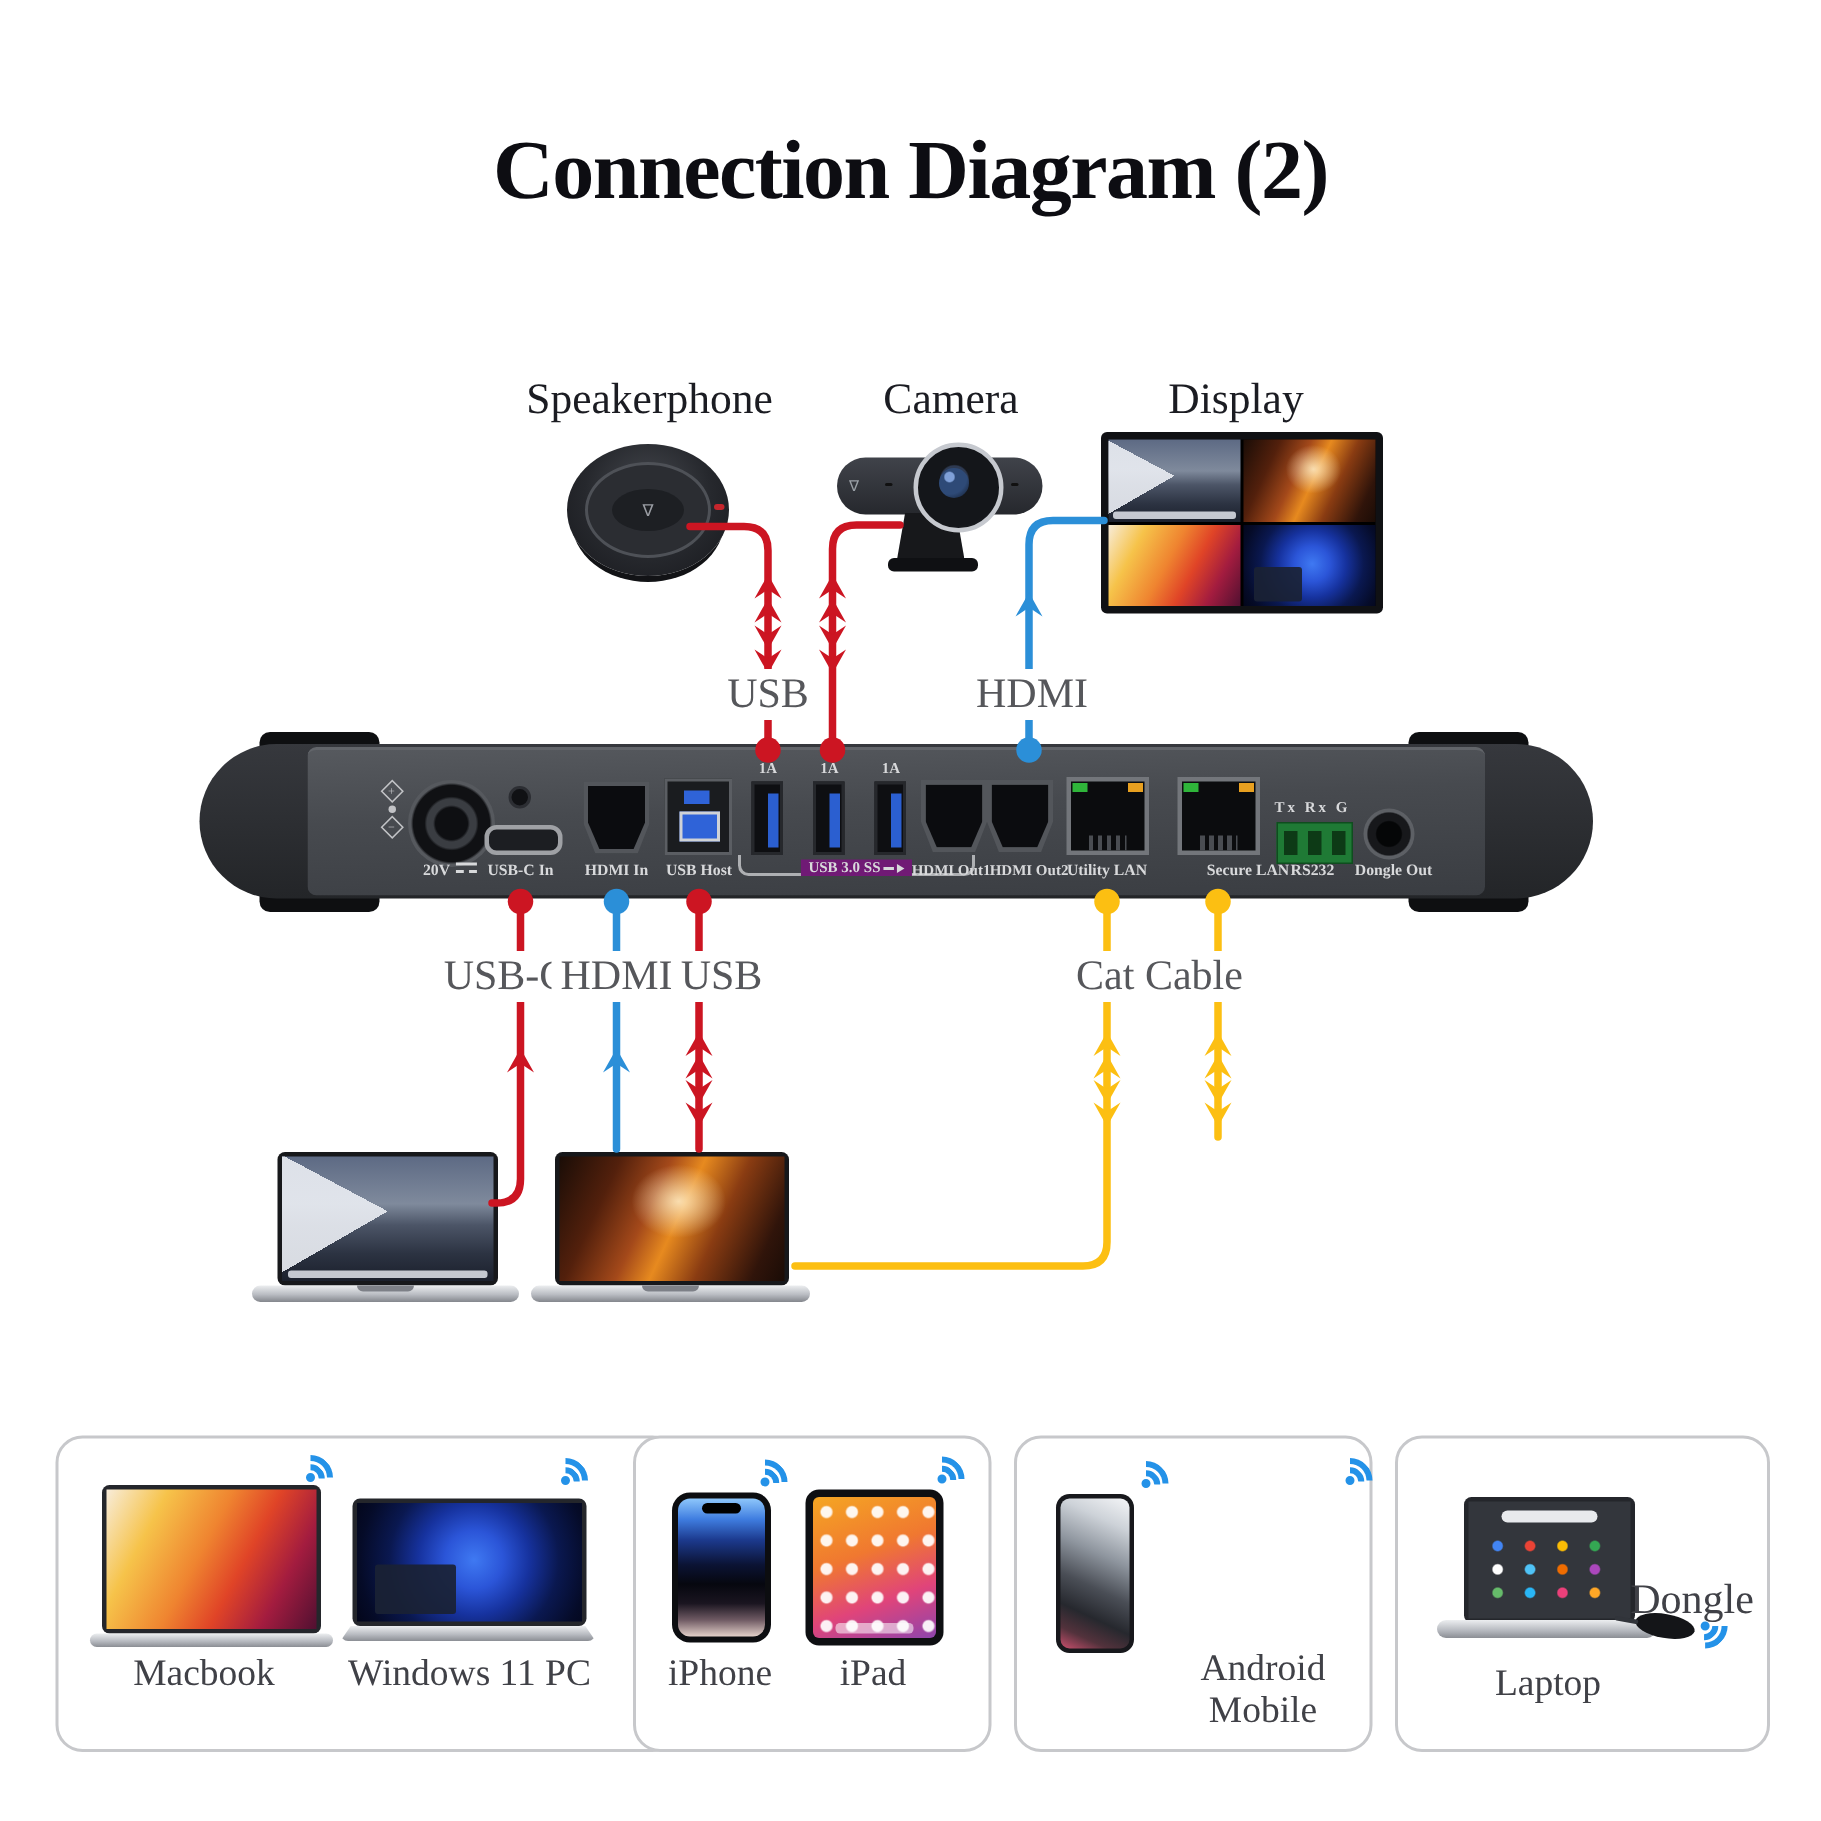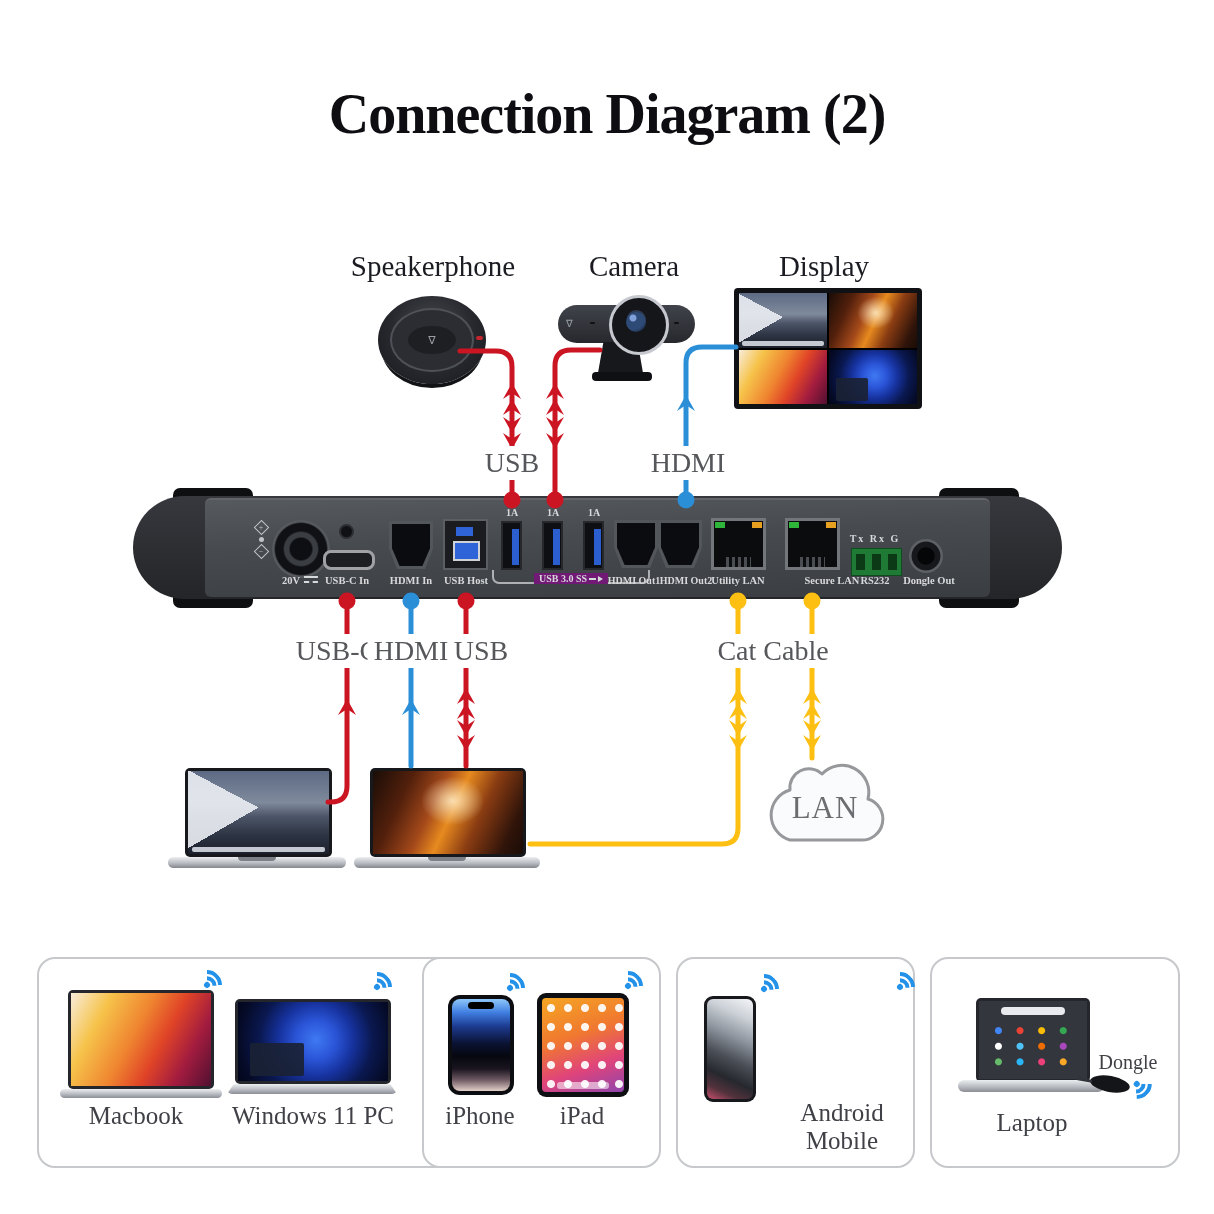--- a/index.html
+++ b/index.html
@@ -310,26 +310,20 @@
     <div class="base" style="left:0;top:91px;width:178px;height:11px;"></div>
   </div>
 
   <div class="abs lap" style="left:354px;top:766px;width:188px;height:102px;">
     <div class="scr" style="left:16px;top:2px;width:156px;height:89px;">
         <div class="wall g-canyon"></div>
       </div>
     <div class="base" style="left:0;top:91px;width:186px;height:11px;"></div>
   </div>
 
-  <div class="abs cloud">
-    <svg width="122" height="98" viewBox="0 0 122 98">
-      <path d="M26 92 H96 A21 21 0 0 0 104 51 A27 27 0 0 0 58 26 A19 19 0 0 0 26 42 A26 26 0 0 0 26 92 Z" fill="#fafbfd" stroke="#97989c" stroke-width="3" stroke-linejoin="round"></path>
-    </svg>
-    <div class="txt">LAN</div>
-  </div>
 
   <div class="card" style="left:37px;width:416px;">
     <div class="mini-scr" style="left:29px;top:31px;width:146px;height:99px;">
         <div class="wall g-macswirl"></div>
       </div>
     <div class="mini-base" style="left:21px;top:130px;width:162px;height:9px;"></div>
     <div class="wifi" style="left:152px;top:10px;">
         <b class="w1"></b>
         <b class="w2"></b>
         <span class="wd"></span>
@@ -393,21 +387,21 @@
     <div class="mini-scr" style="left:44px;top:39px;width:114px;height:84px;">
         <div class="wall g-chrome"></div>
       </div>
     <div class="mini-base" style="left:26px;top:121px;width:146px;height:12px;"></div>
     <div class="dongle" style="left:158px;top:117px;"></div>
     <div class="wifi waves" style="left:196px;top:112px;width:26px;height:26px;">
         <b class="w1"></b>
         <b class="w2"></b>
         <span class="wd"></span>
       </div>
-    <div class="dev-label" style="left:196px;top:92px;font-size:20px;">Dongle</div>
+    <div class="dev-label" style="left:196px;top:92px;font-size:28px;">Dongle</div>
     <div class="dev-label" style="left:100px;top:150px;">Laptop</div>
   </div>
 
   <svg id="wires" width="1214" height="1214" viewBox="0 0 1214 1214">
 
     <g stroke="#cc1522" stroke-width="5" fill="none" stroke-linecap="round">
       <path d="M460 351 H496 Q512 351 512 367 V492"></path>
       <path d="M600 350 H571 Q555 350 555 366 V492"></path>
       <path d="M347 604 V786 Q347 802 331 802 H328"></path>
       <path d="M466 604 V766"></path>

